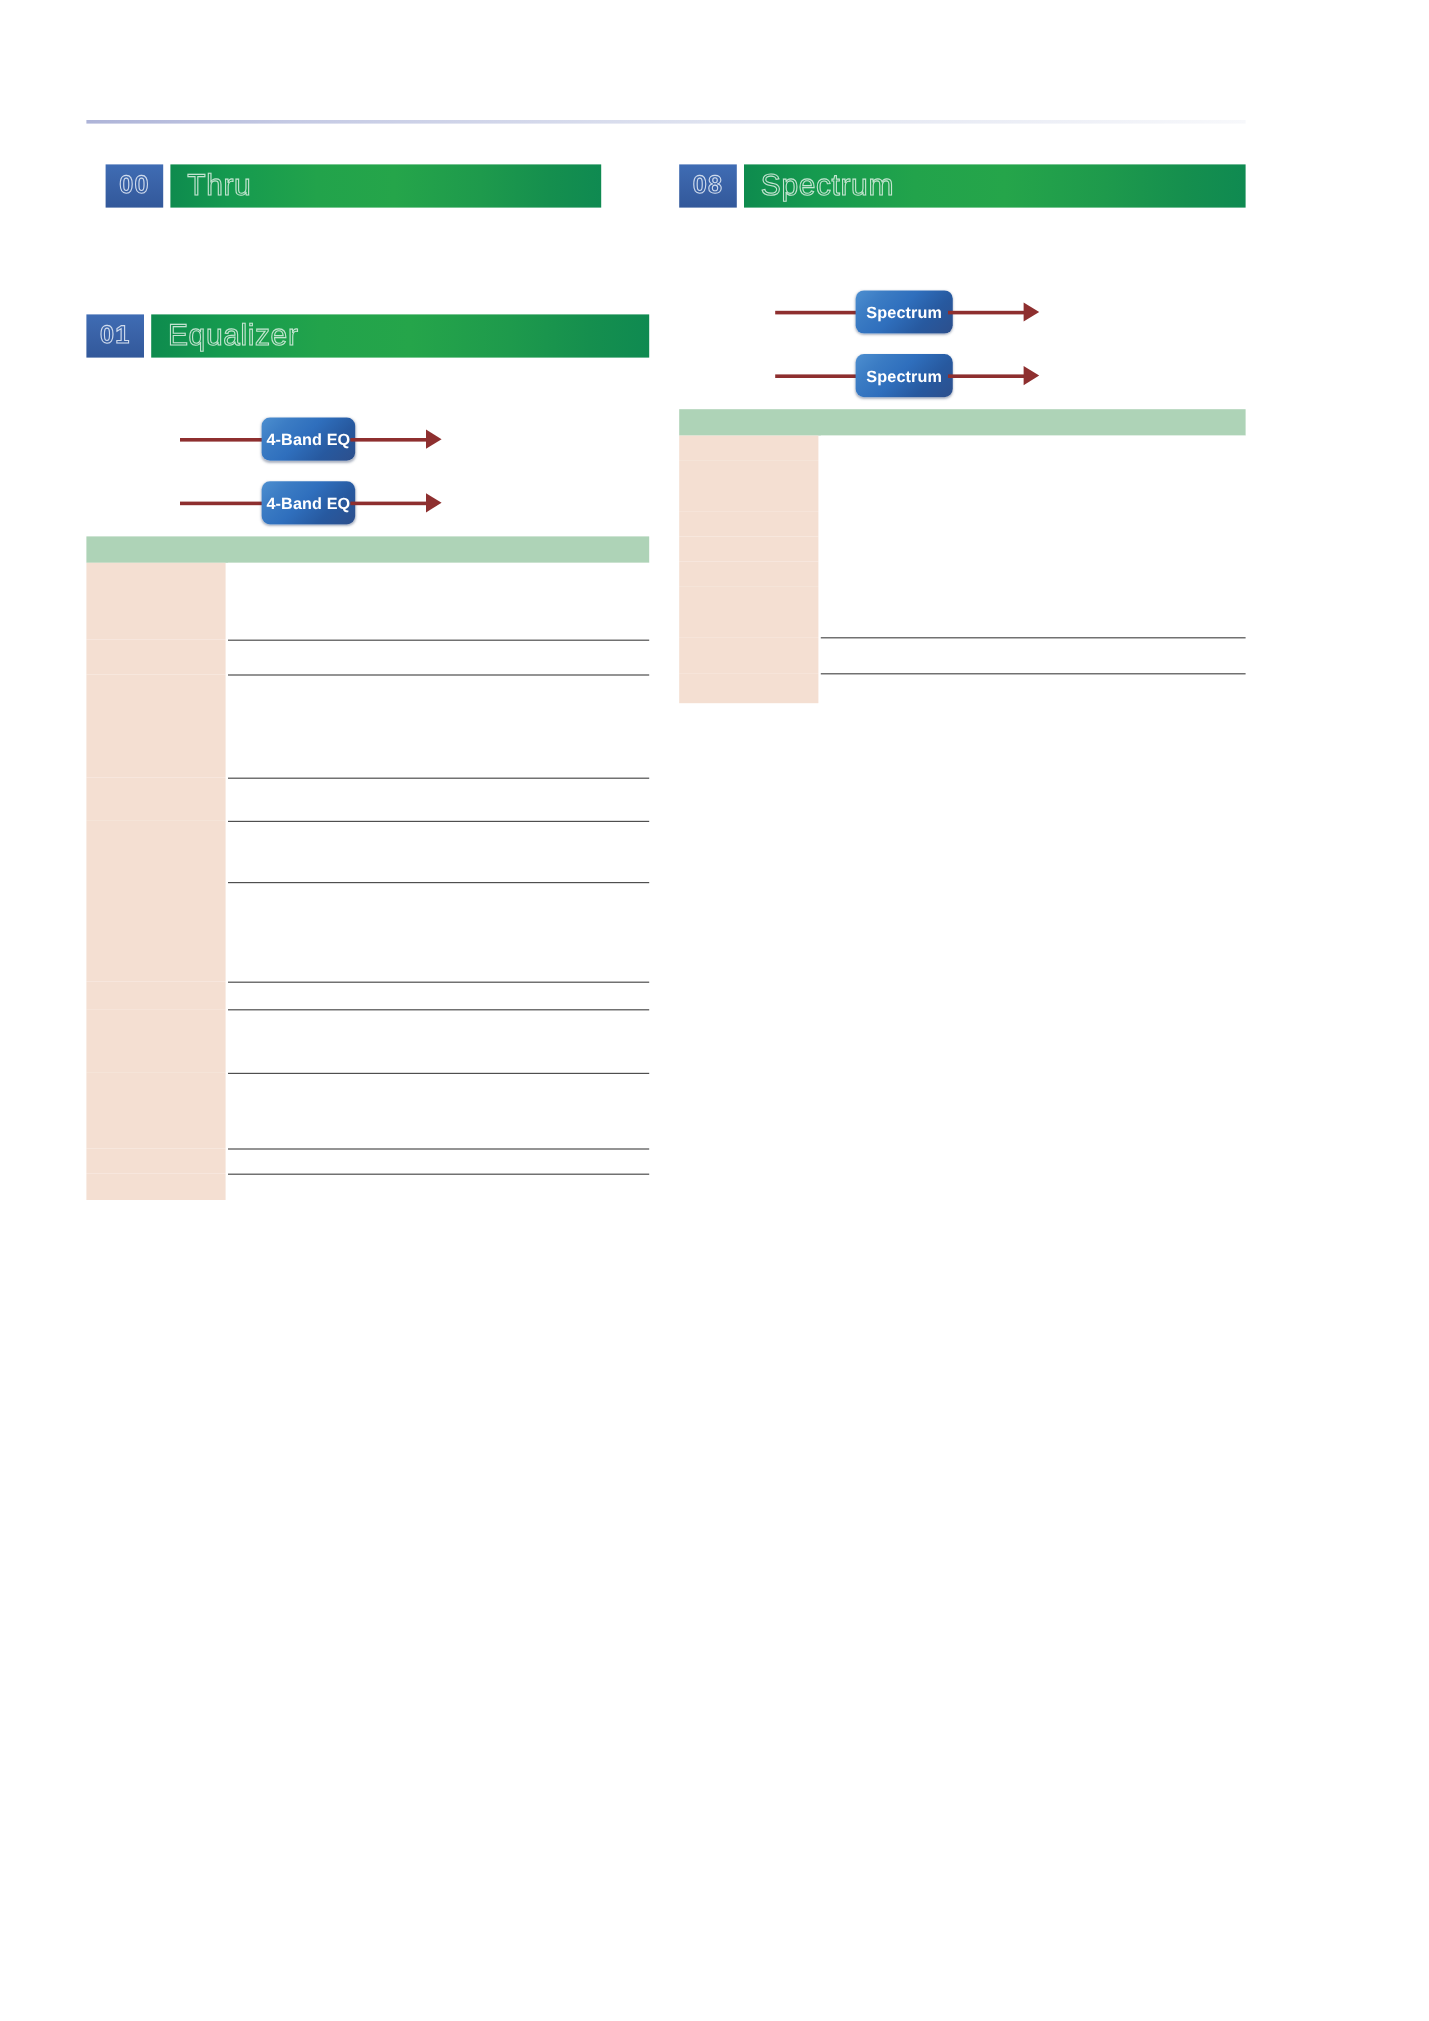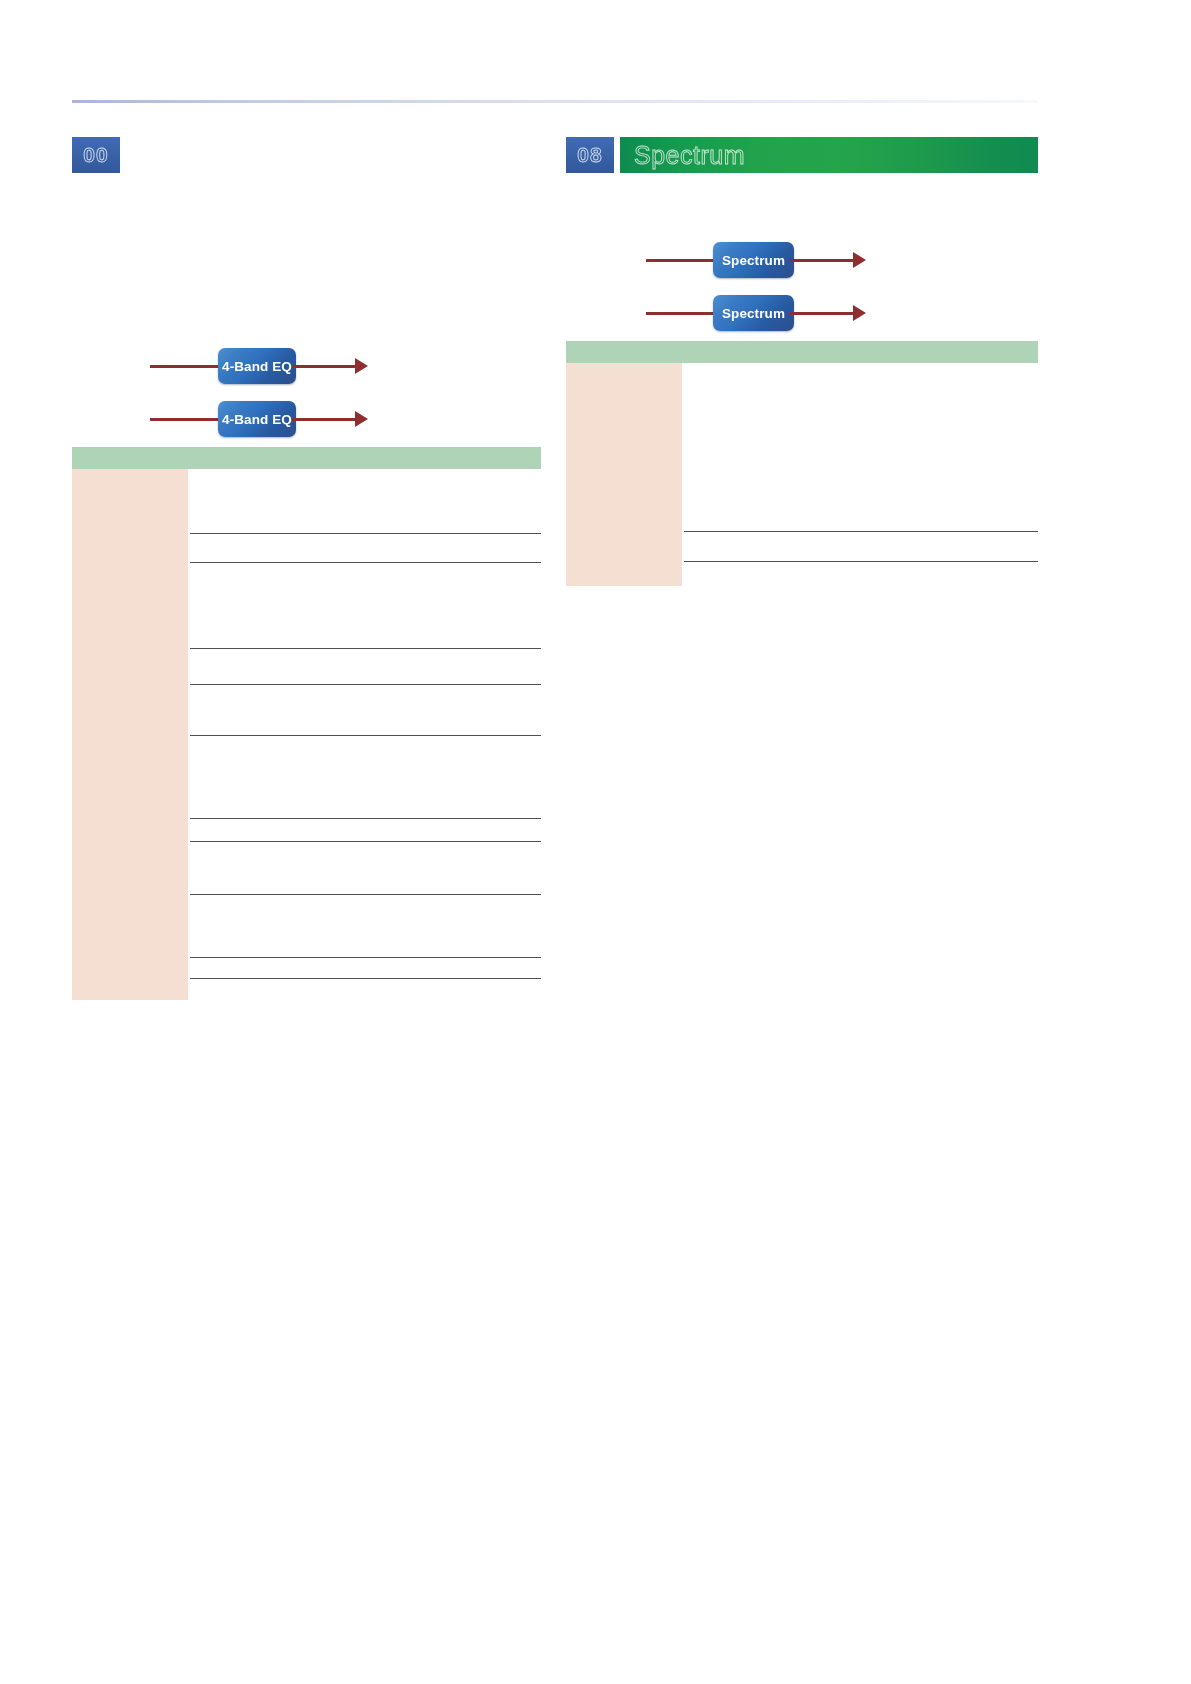--- a/index.html
+++ b/index.html
@@ -36,21 +36,21 @@
   }
   .sec .bar span{
     position:absolute;left:14px;top:50%;transform:translateY(-50%);
     font-size:25px;font-weight:400;letter-spacing:.5px;
     color:transparent;
     -webkit-text-stroke:0.9px rgba(214,236,222,.9);
     text-stroke:0.9px rgba(214,236,222,.9);
     white-space:nowrap;
   }
 
-  #sec-00{left:72px;top:137px;width:413px;}
+  #sec-00{left:88px;top:137px;width:413px;}
   #sec-01{left:72px;top:262px;width:469px;}
   #sec-02{left:566px;top:137px;width:472px;}
 
   
   .flow{position:absolute;height:40px;}
   .flow .wire{
     position:absolute;top:19px;height:2.5px;background:#8e2f2f;
   }
   .flow .wire.l{left:0;}
   .flow .wire.r{right:12px;}
@@ -123,22 +123,33 @@
 <body>
 
 <div class="page">
 
   <div class="top-rule"></div>
 
   <div class="sec" id="sec-00">
     <div class="num">
       <span>00</span>
     </div>
-  </div>
-
+    <div class="bar">
+      <span>Thru</span>
+    </div>
+  </div>
+
+  <div class="sec" id="sec-01">
+    <div class="num">
+      <span>01</span>
+    </div>
+    <div class="bar">
+      <span>Equalizer</span>
+    </div>
+  </div>
 
   <div class="sec" id="sec-02">
     <div class="num">
       <span>08</span>
     </div>
     <div class="bar">
       <span>Spectrum</span>
     </div>
   </div>
 

